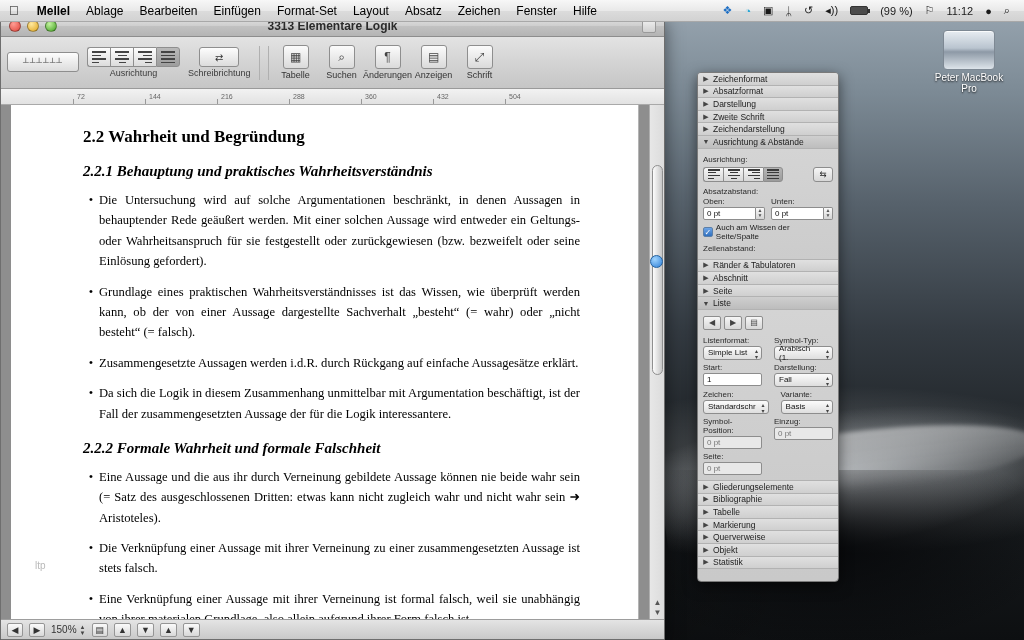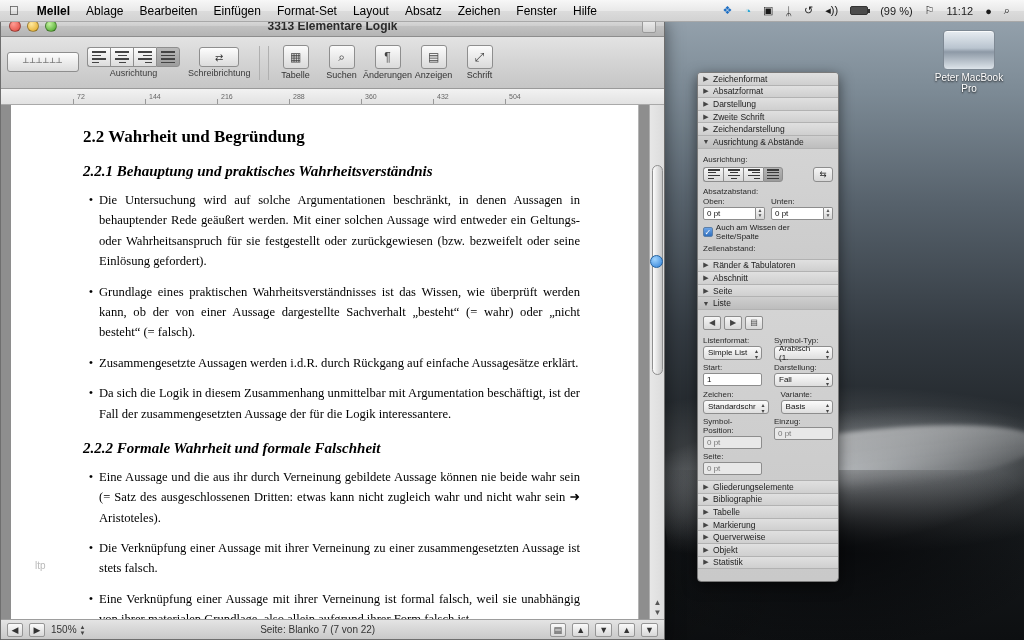--- a/index.html
+++ b/index.html
@@ -474,21 +474,20 @@
     <div id="statusbar">
       <div class="sb-btn">◀</div>
       <div class="sb-btn">▶</div>
       <div class="zoomctl">
         <span>150%</span>
         <span class="stepper">
             <i>▲</i>
             <i>▼</i>
           </span>
       </div>
-      <div class="center">Seite: Blanko 7 (7 von 22)</div>
       <div class="sb-btn">▤</div>
       <div class="sb-btn">▲</div>
       <div class="sb-btn">▼</div>
       <div class="sb-btn">▲</div>
       <div class="sb-btn">▼</div>
     </div>
   </div>
 
   <div id="inspector">
 

